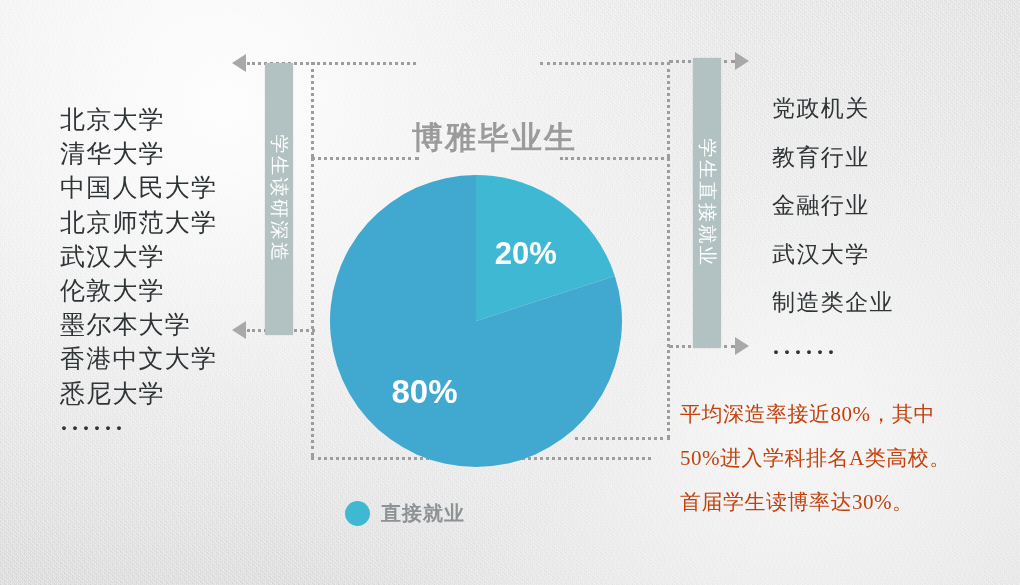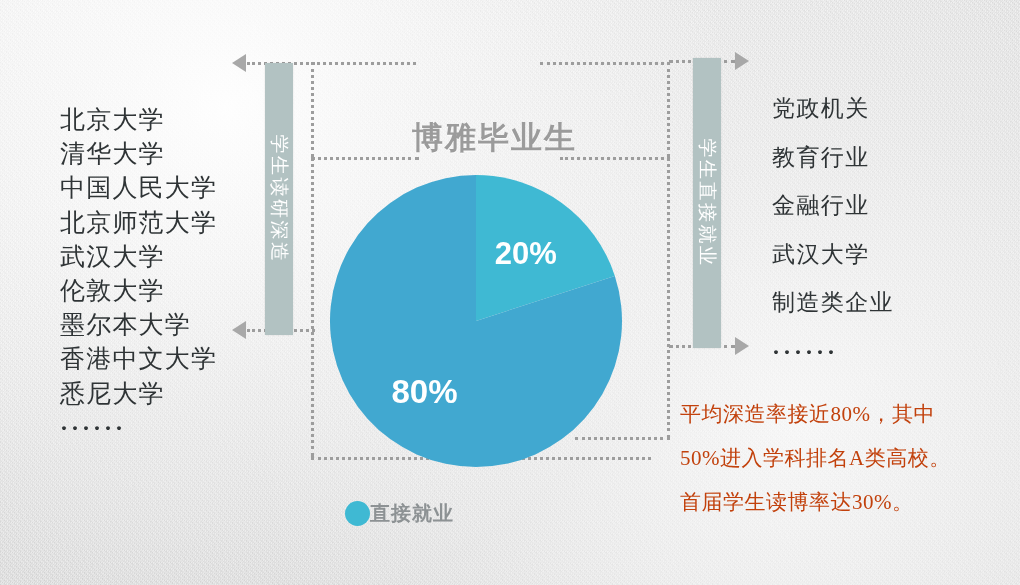--- a/index.html
+++ b/index.html
@@ -133,21 +133,21 @@
 
   
   #legend {
     position: absolute;
     left: 345px;
     top: 500px;
     display: flex;
     align-items: center;
     gap: 58px;
   }
-  .legend-item { display: flex; align-items: center; }
+  .legend-item { display: flex; align-items: center; gap: 11px; }
   .legend-dot {
     width: 25px; height: 25px; border-radius: 50%;
     display: inline-block;
   }
   .legend-text {
     font-size: 20px;
     font-weight: 700;
     color: #8d9294;
     letter-spacing: 1px;
   }

